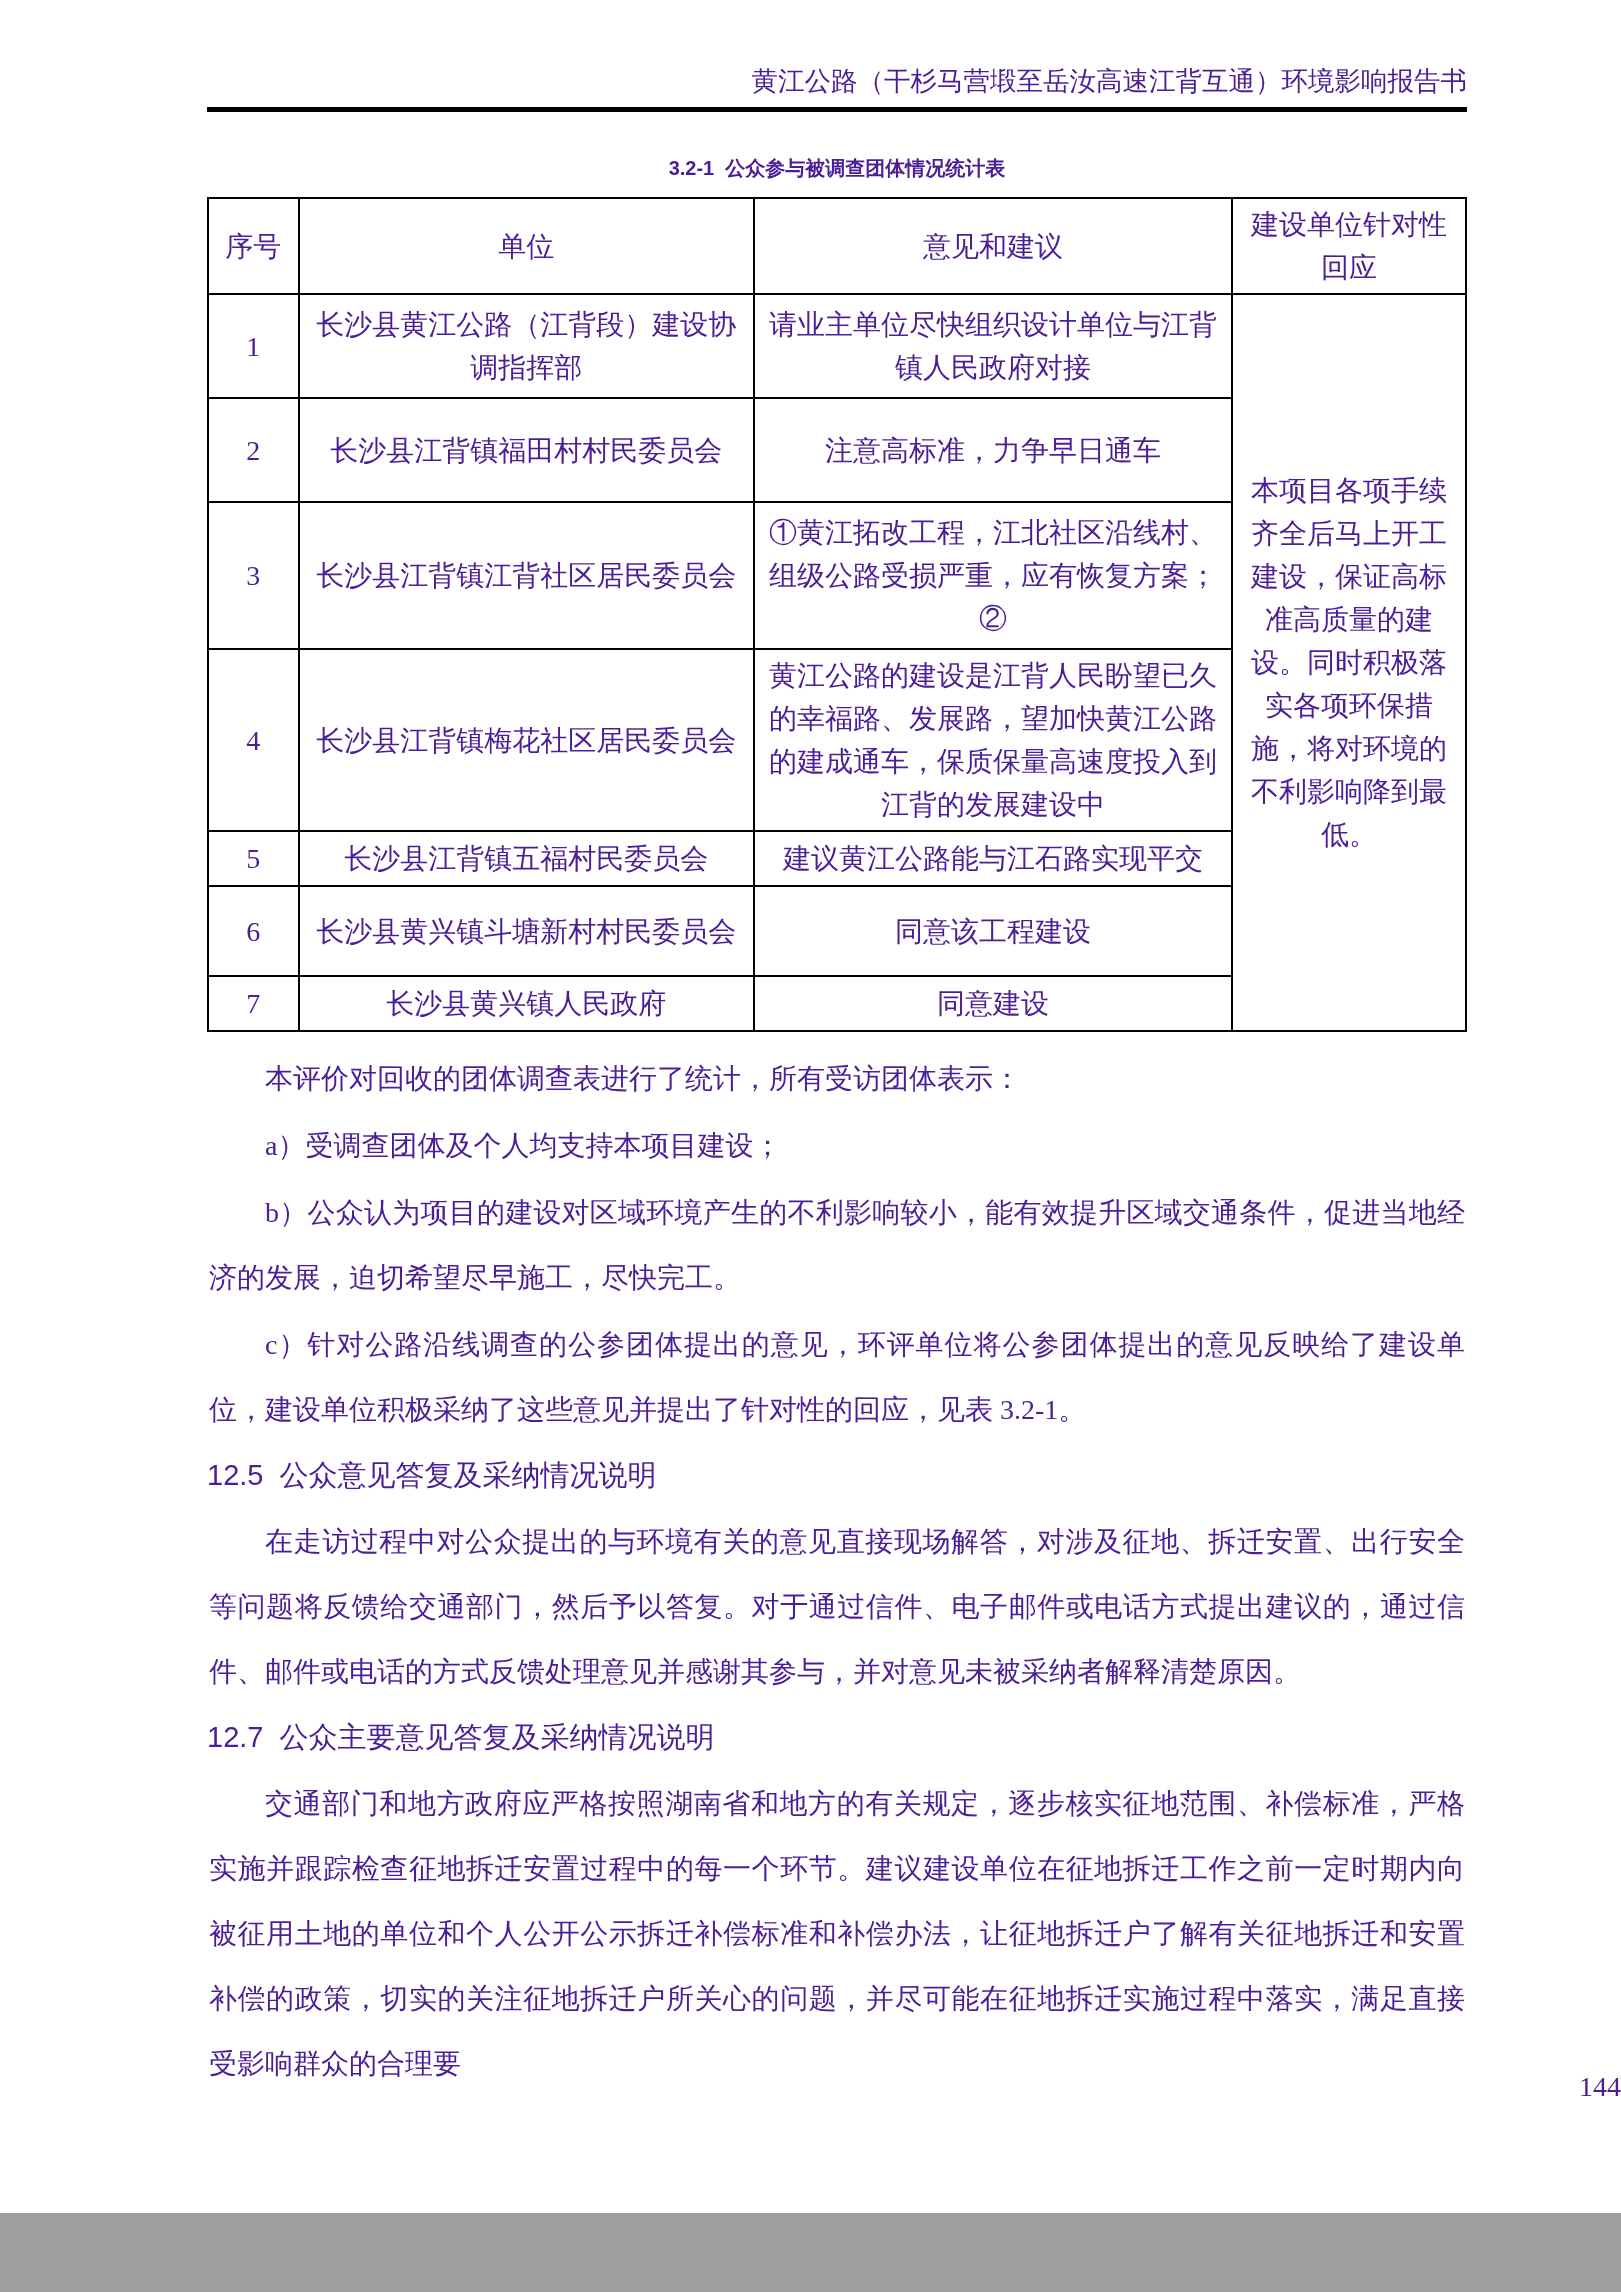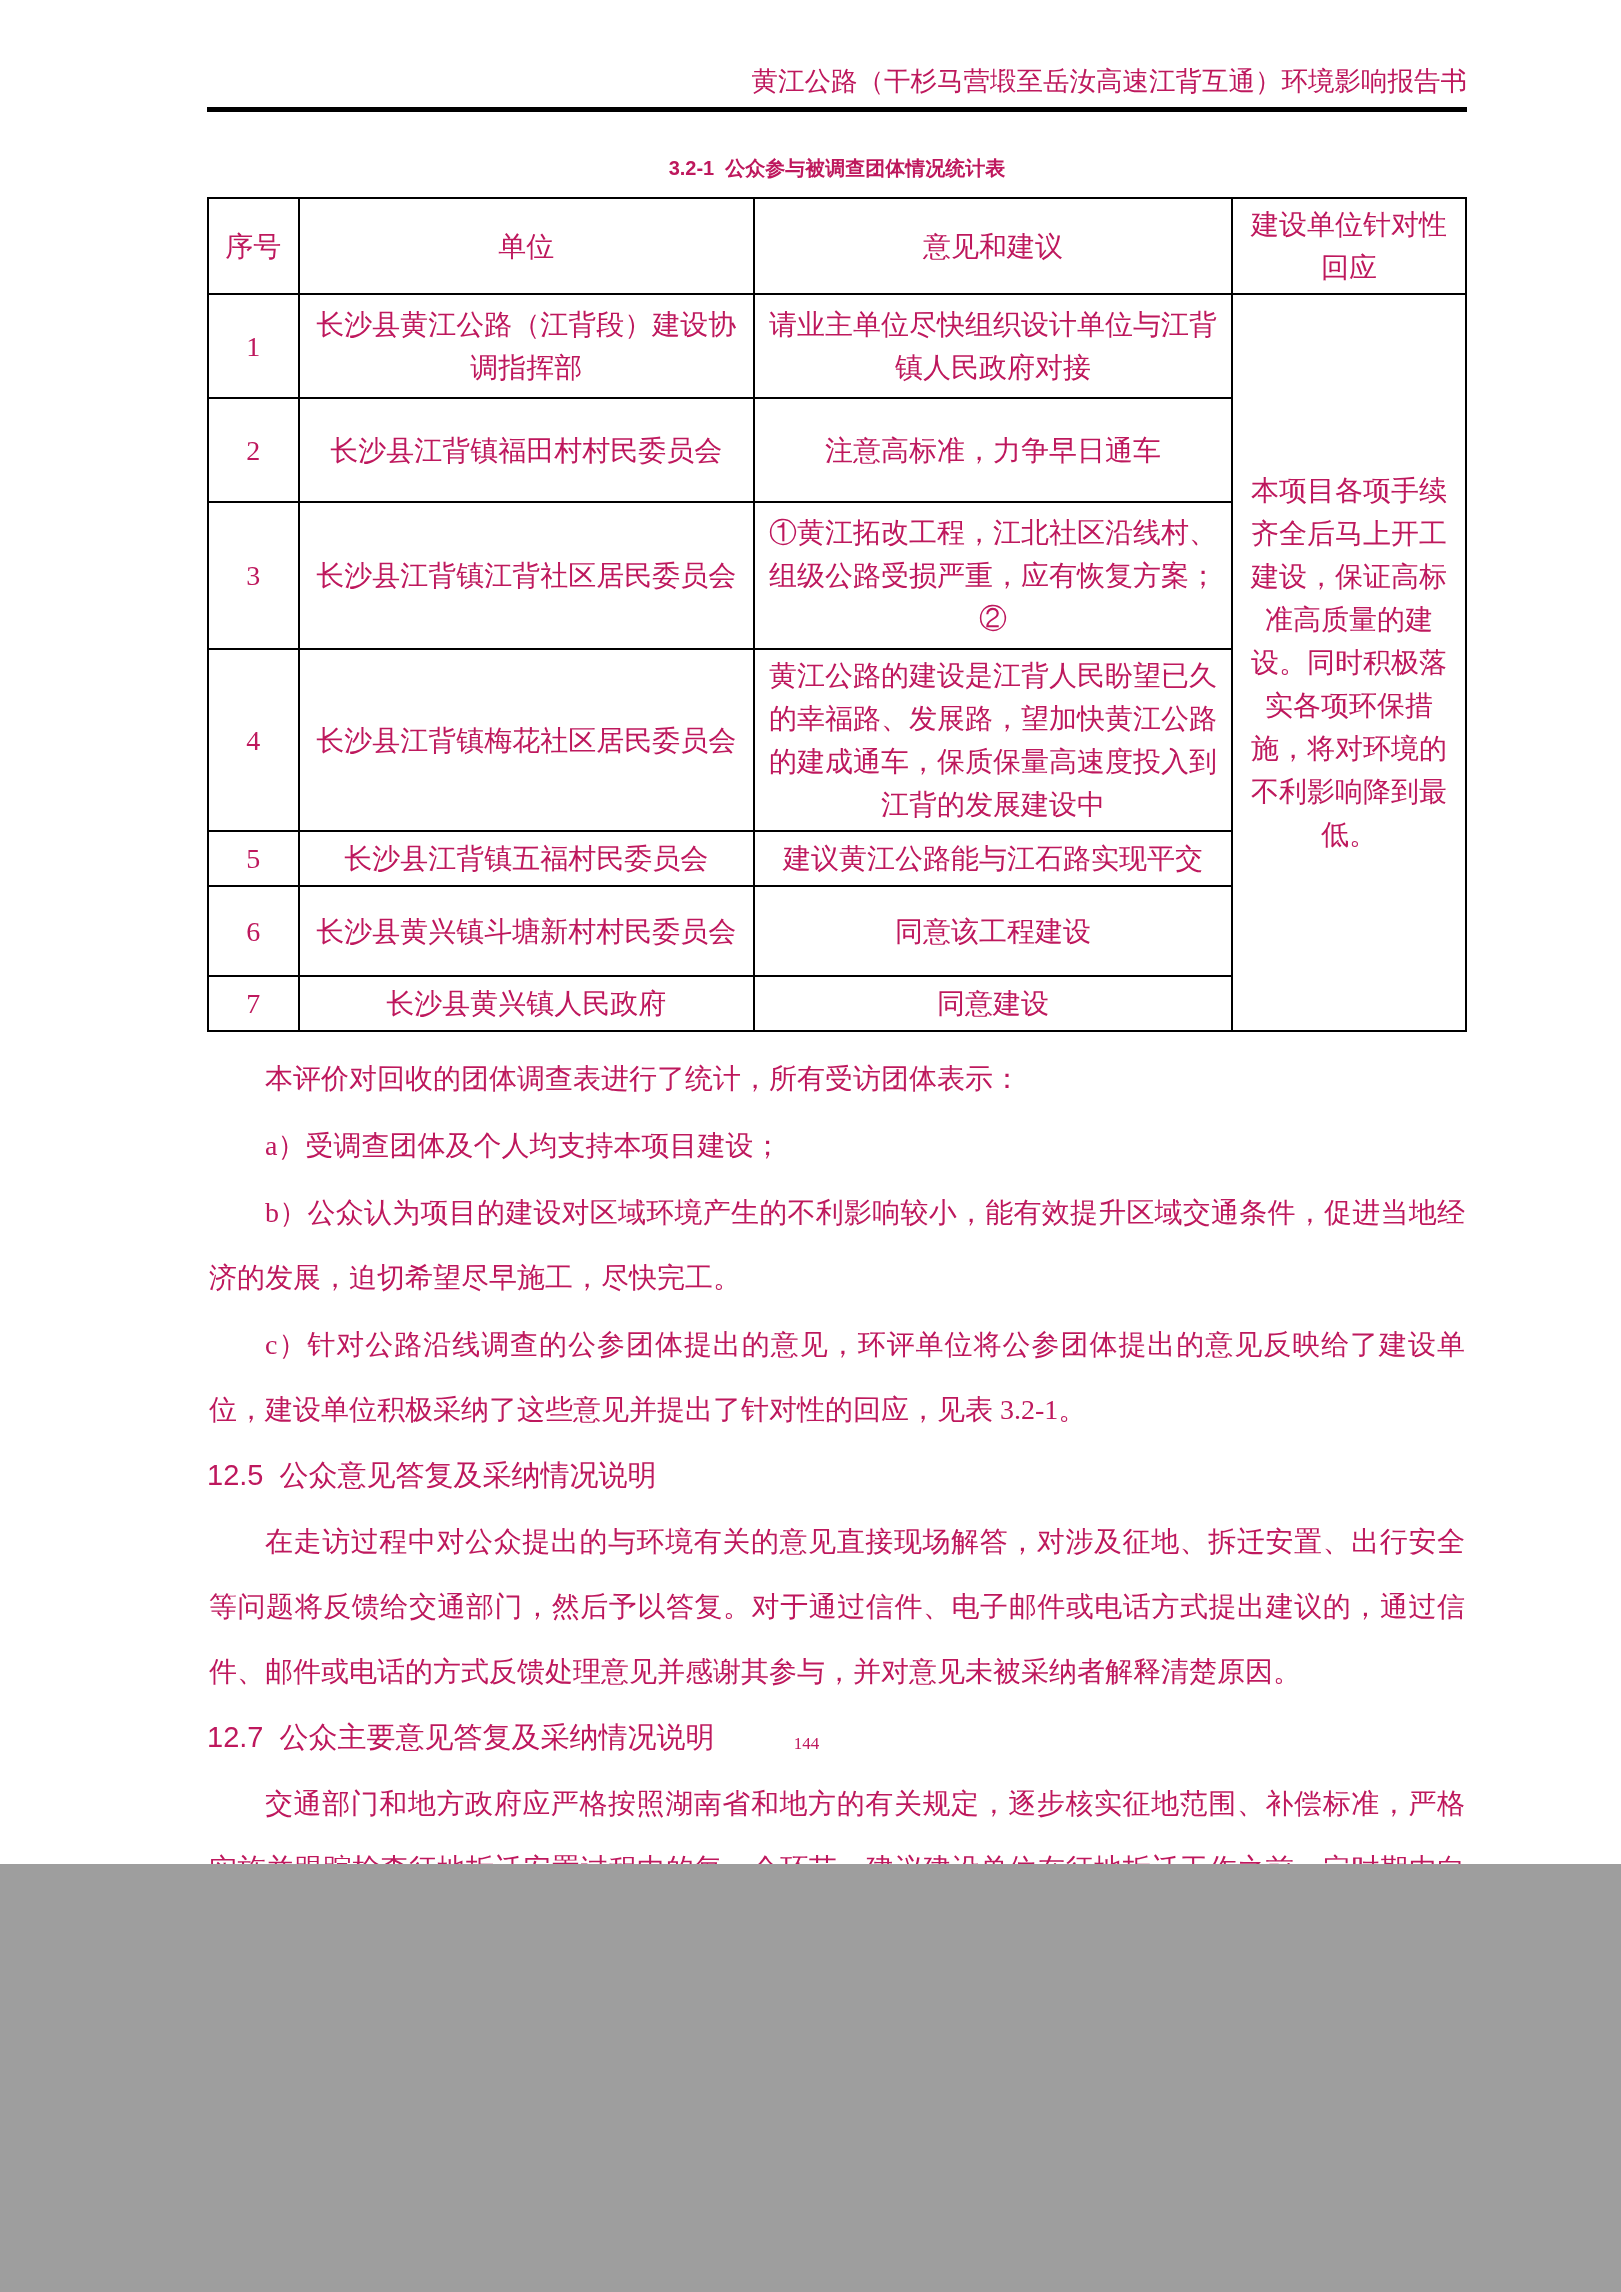--- a/index.html
+++ b/index.html
@@ -1,22 +1,22 @@
 <!DOCTYPE html>
 <html lang="zh"><head>
 <meta charset="utf-8">
 <style>
   html, body { margin: 0; padding: 0; background: #9e9e9e; }
   .page {
     position: relative;
     width: 1621px;
-    height: 1864px;
+    height: 2213px;
     margin: 0 auto;
     background: #ffffff;
-    color: #be185d;
+    color: #4c1d95;
     font-family: "Liberation Serif", "DejaVu Serif", serif;
     overflow: hidden;
     box-sizing: border-box;
     padding: 65px 154px 0 207px;
   }
   
   .doc-header {
     text-align: right;
     font-size: 26.5px;
     line-height: 33px;
@@ -79,24 +79,24 @@
     margin: 0;
     font-family: "Liberation Sans", "DejaVu Sans", sans-serif;
     font-weight: normal;
     font-size: 29px;
     line-height: 63px;
     white-space: pre-wrap;
   }
   
   .page-number {
     position: absolute;
-    left: 0; right: 8px;
+    left: 0; right: 0;
     bottom: 110px;
-    text-align: center;
-    font-size: 17px;
+    text-align: right;
+    font-size: 28px;
   }
 </style>
 </head>
 <body>
 
 <div class="page">
 
   <div class="doc-header">
     <span>黄江公路（干杉马营塅至岳汝高速江背互通）环境影响报告书</span>
   </div>

